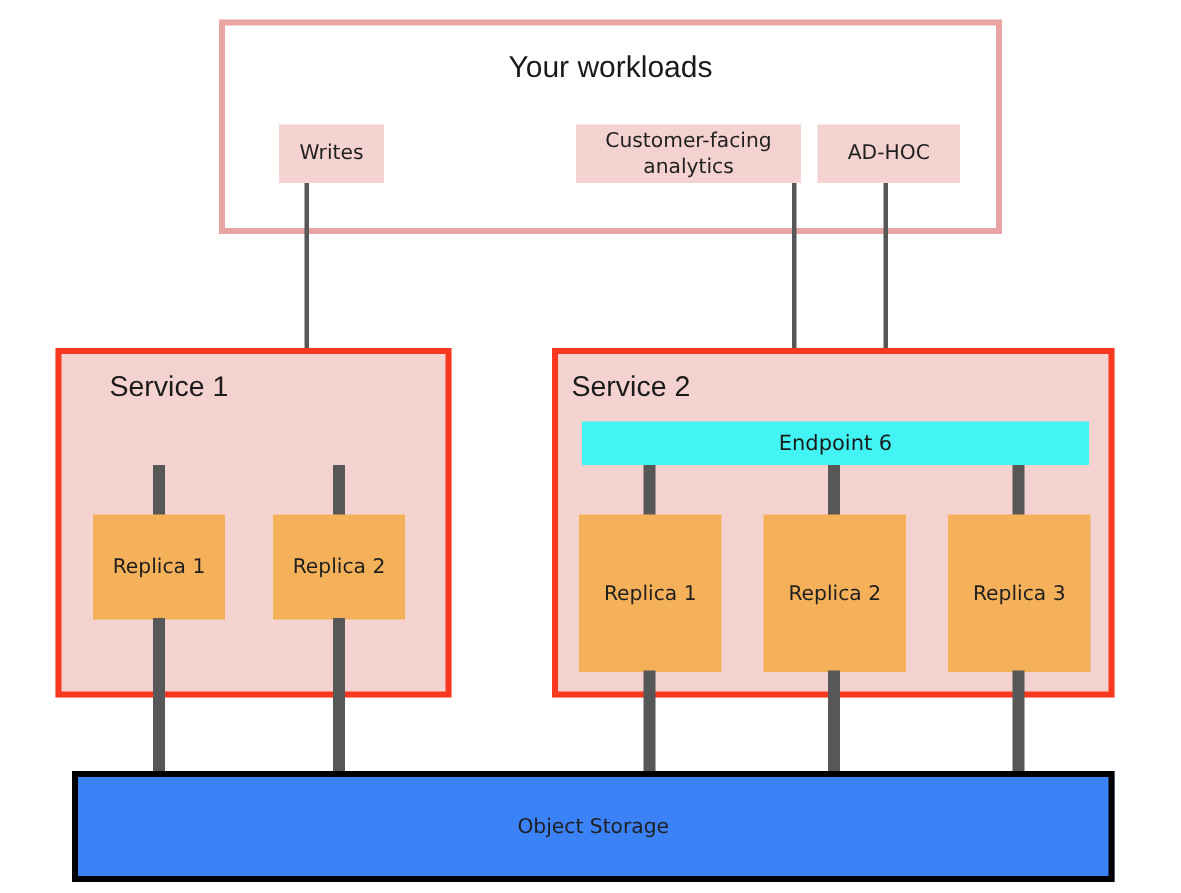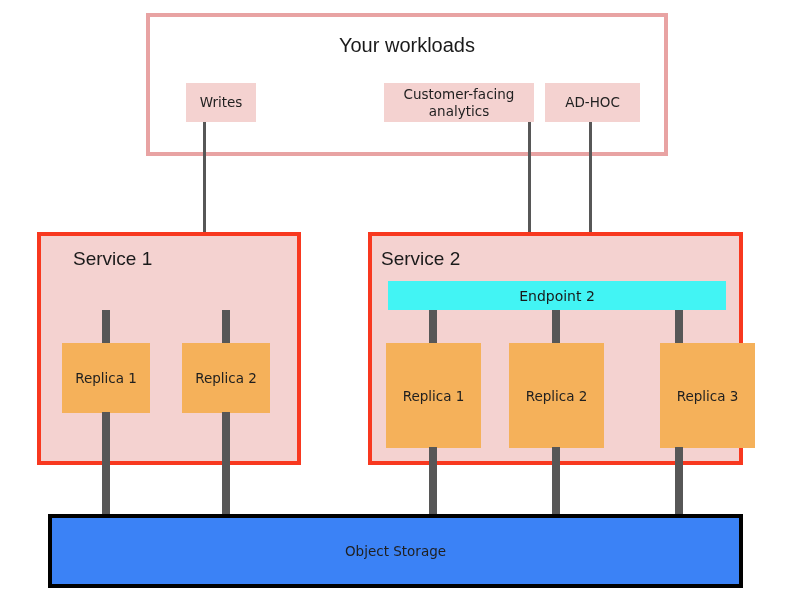--- a/index.html
+++ b/index.html
@@ -92,21 +92,21 @@
     font-size: 13.5px;
     font-family: "DejaVu Sans", sans-serif;
     display: flex;
     align-items: center;
     justify-content: center;
   }
   .s1-r1 { left: 62px;  top: 343px; width: 88px;  height: 70px; }
   .s1-r2 { left: 182px; top: 343px; width: 88px;  height: 70px; }
   .s2-r1 { left: 386px; top: 343px; width: 95px;  height: 105px; }
   .s2-r2 { left: 509px; top: 343px; width: 95px;  height: 105px; }
-  .s2-r3 { left: 660px; top: 343px; width: 95px;  height: 105px; }
+  .s2-r3 { left: 632px; top: 343px; width: 95px;  height: 105px; }
 
   
   .object-storage {
     left: 48px;
     top: 514px;
     width: 695px;
     height: 74px;
     border: 4px solid #000000;
     background: #3b82f6;
     color: #1f1f1f;
@@ -182,21 +182,21 @@
   <div class="abs connector c-s1-r2-top"></div>
 
   <div class="abs replica s1-r1">Replica 1</div>
   <div class="abs replica s1-r2">Replica 2</div>
 
   <div class="abs connector c-s1-r1-bot"></div>
   <div class="abs connector c-s1-r2-bot"></div>
 
   <div class="abs service-box service-2"></div>
   <div class="abs service-label service-2-label">Service 2</div>
-  <div class="abs endpoint endpoint-2">Endpoint 2</div>
+  <div class="abs endpoint endpoint-2">Endpoint 6</div>
 
   <div class="abs connector c-s2-r1-top"></div>
   <div class="abs connector c-s2-r2-top"></div>
   <div class="abs connector c-s2-r3-top"></div>
 
   <div class="abs replica s2-r1">Replica 1</div>
   <div class="abs replica s2-r2">Replica 2</div>
   <div class="abs replica s2-r3">Replica 3</div>
 
   <div class="abs connector c-s2-r1-bot"></div>

